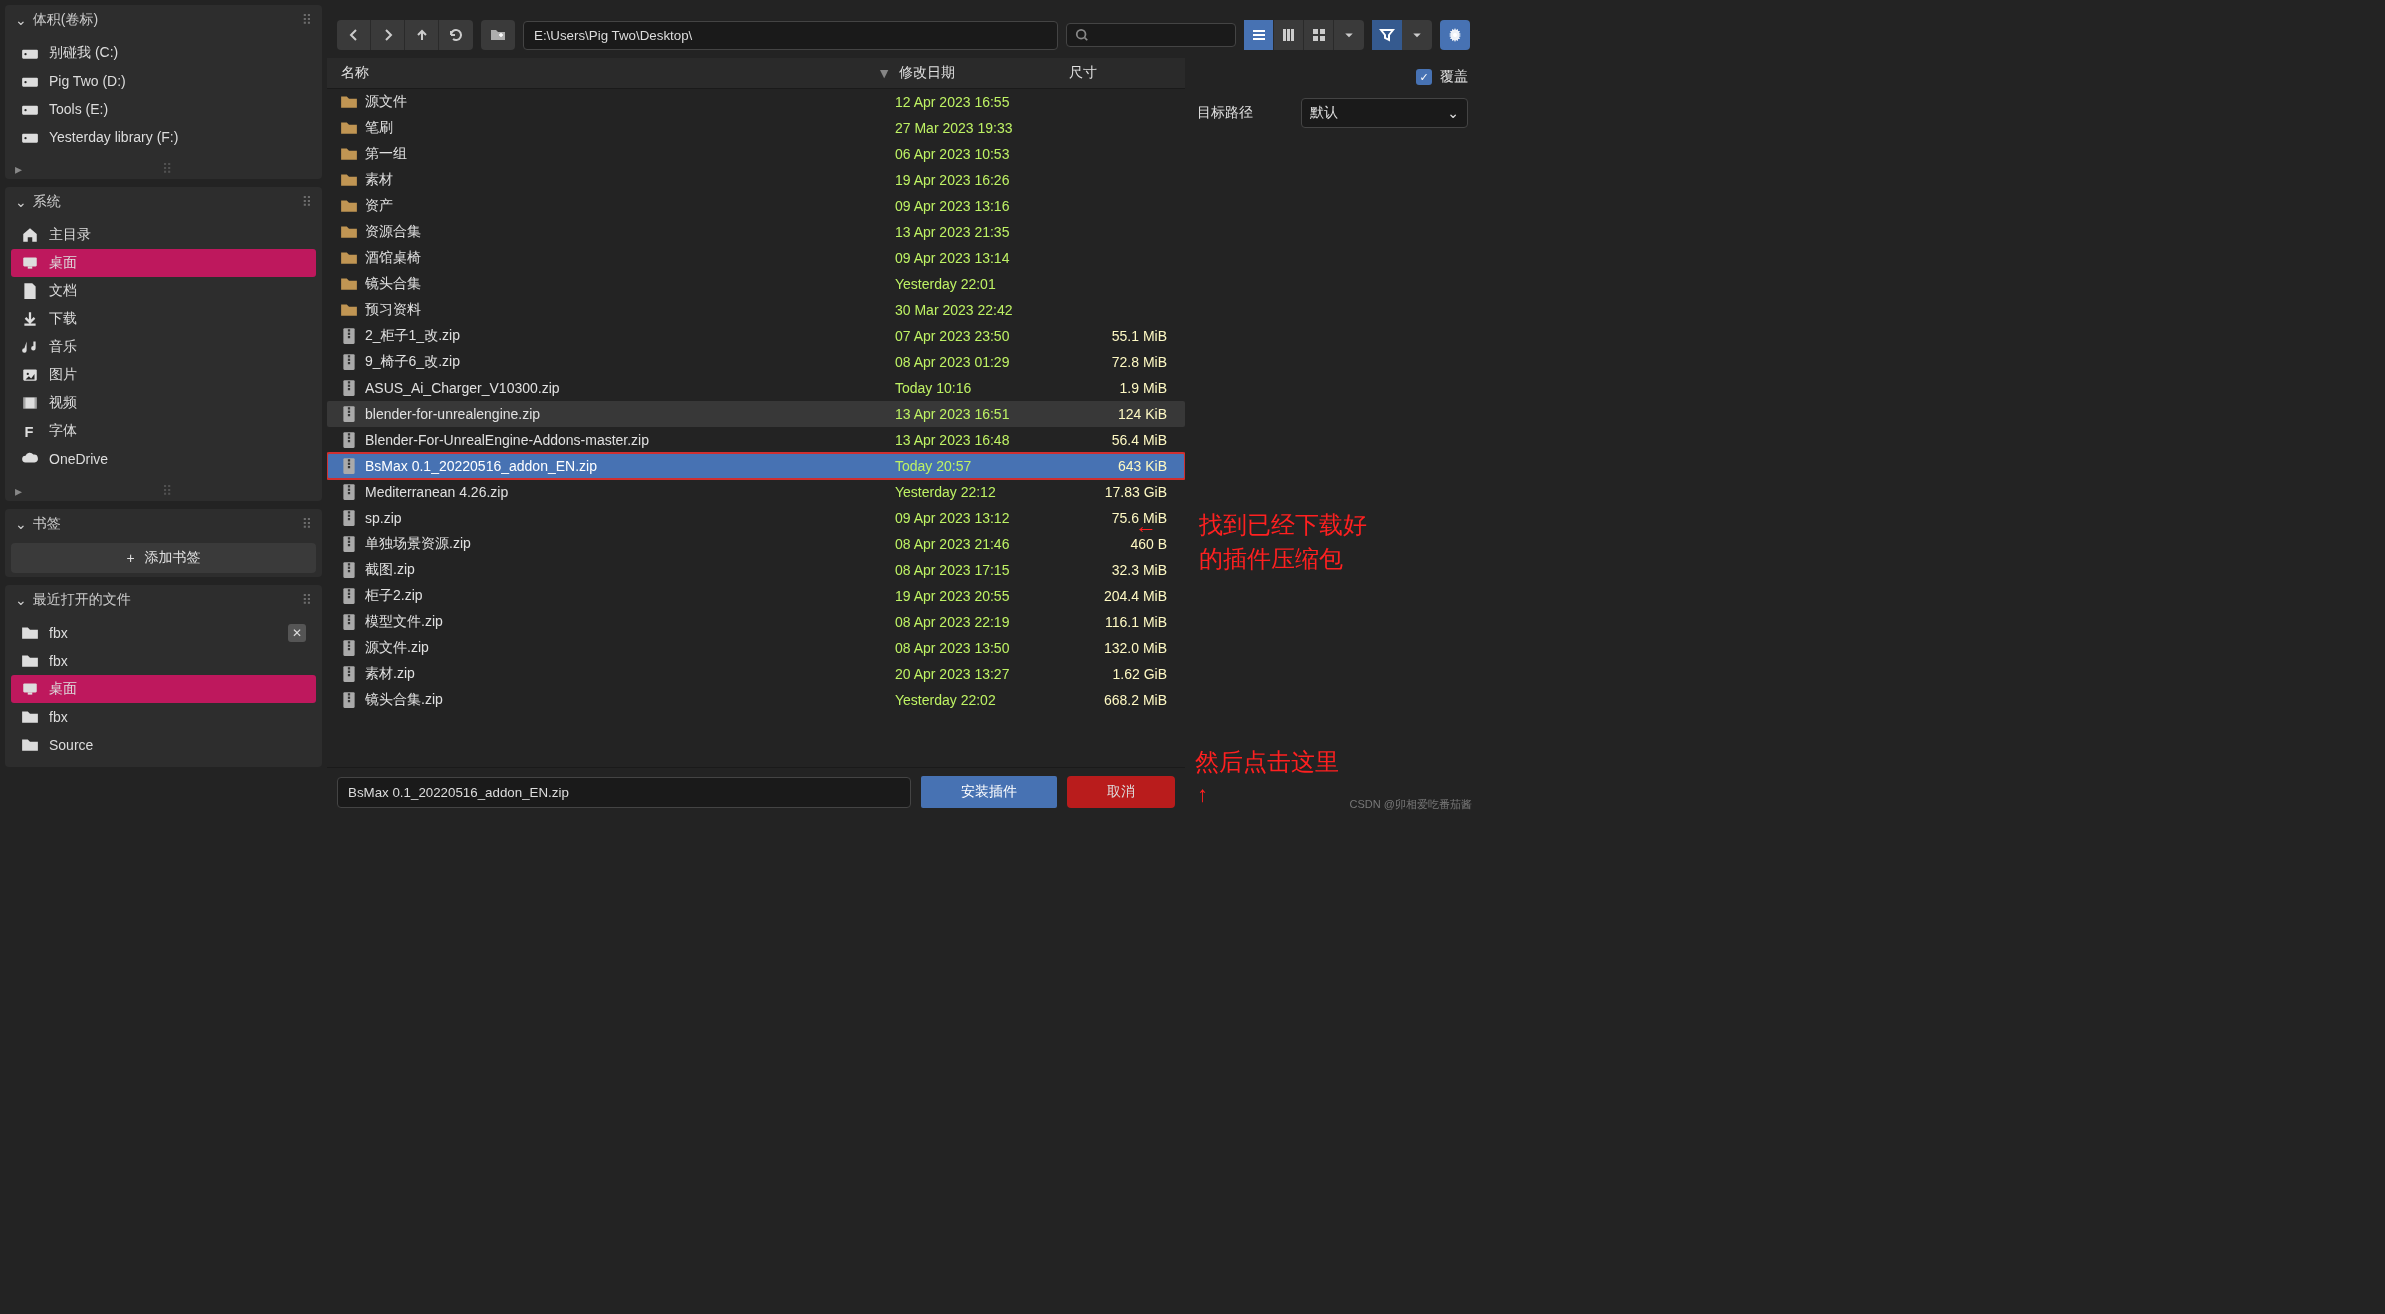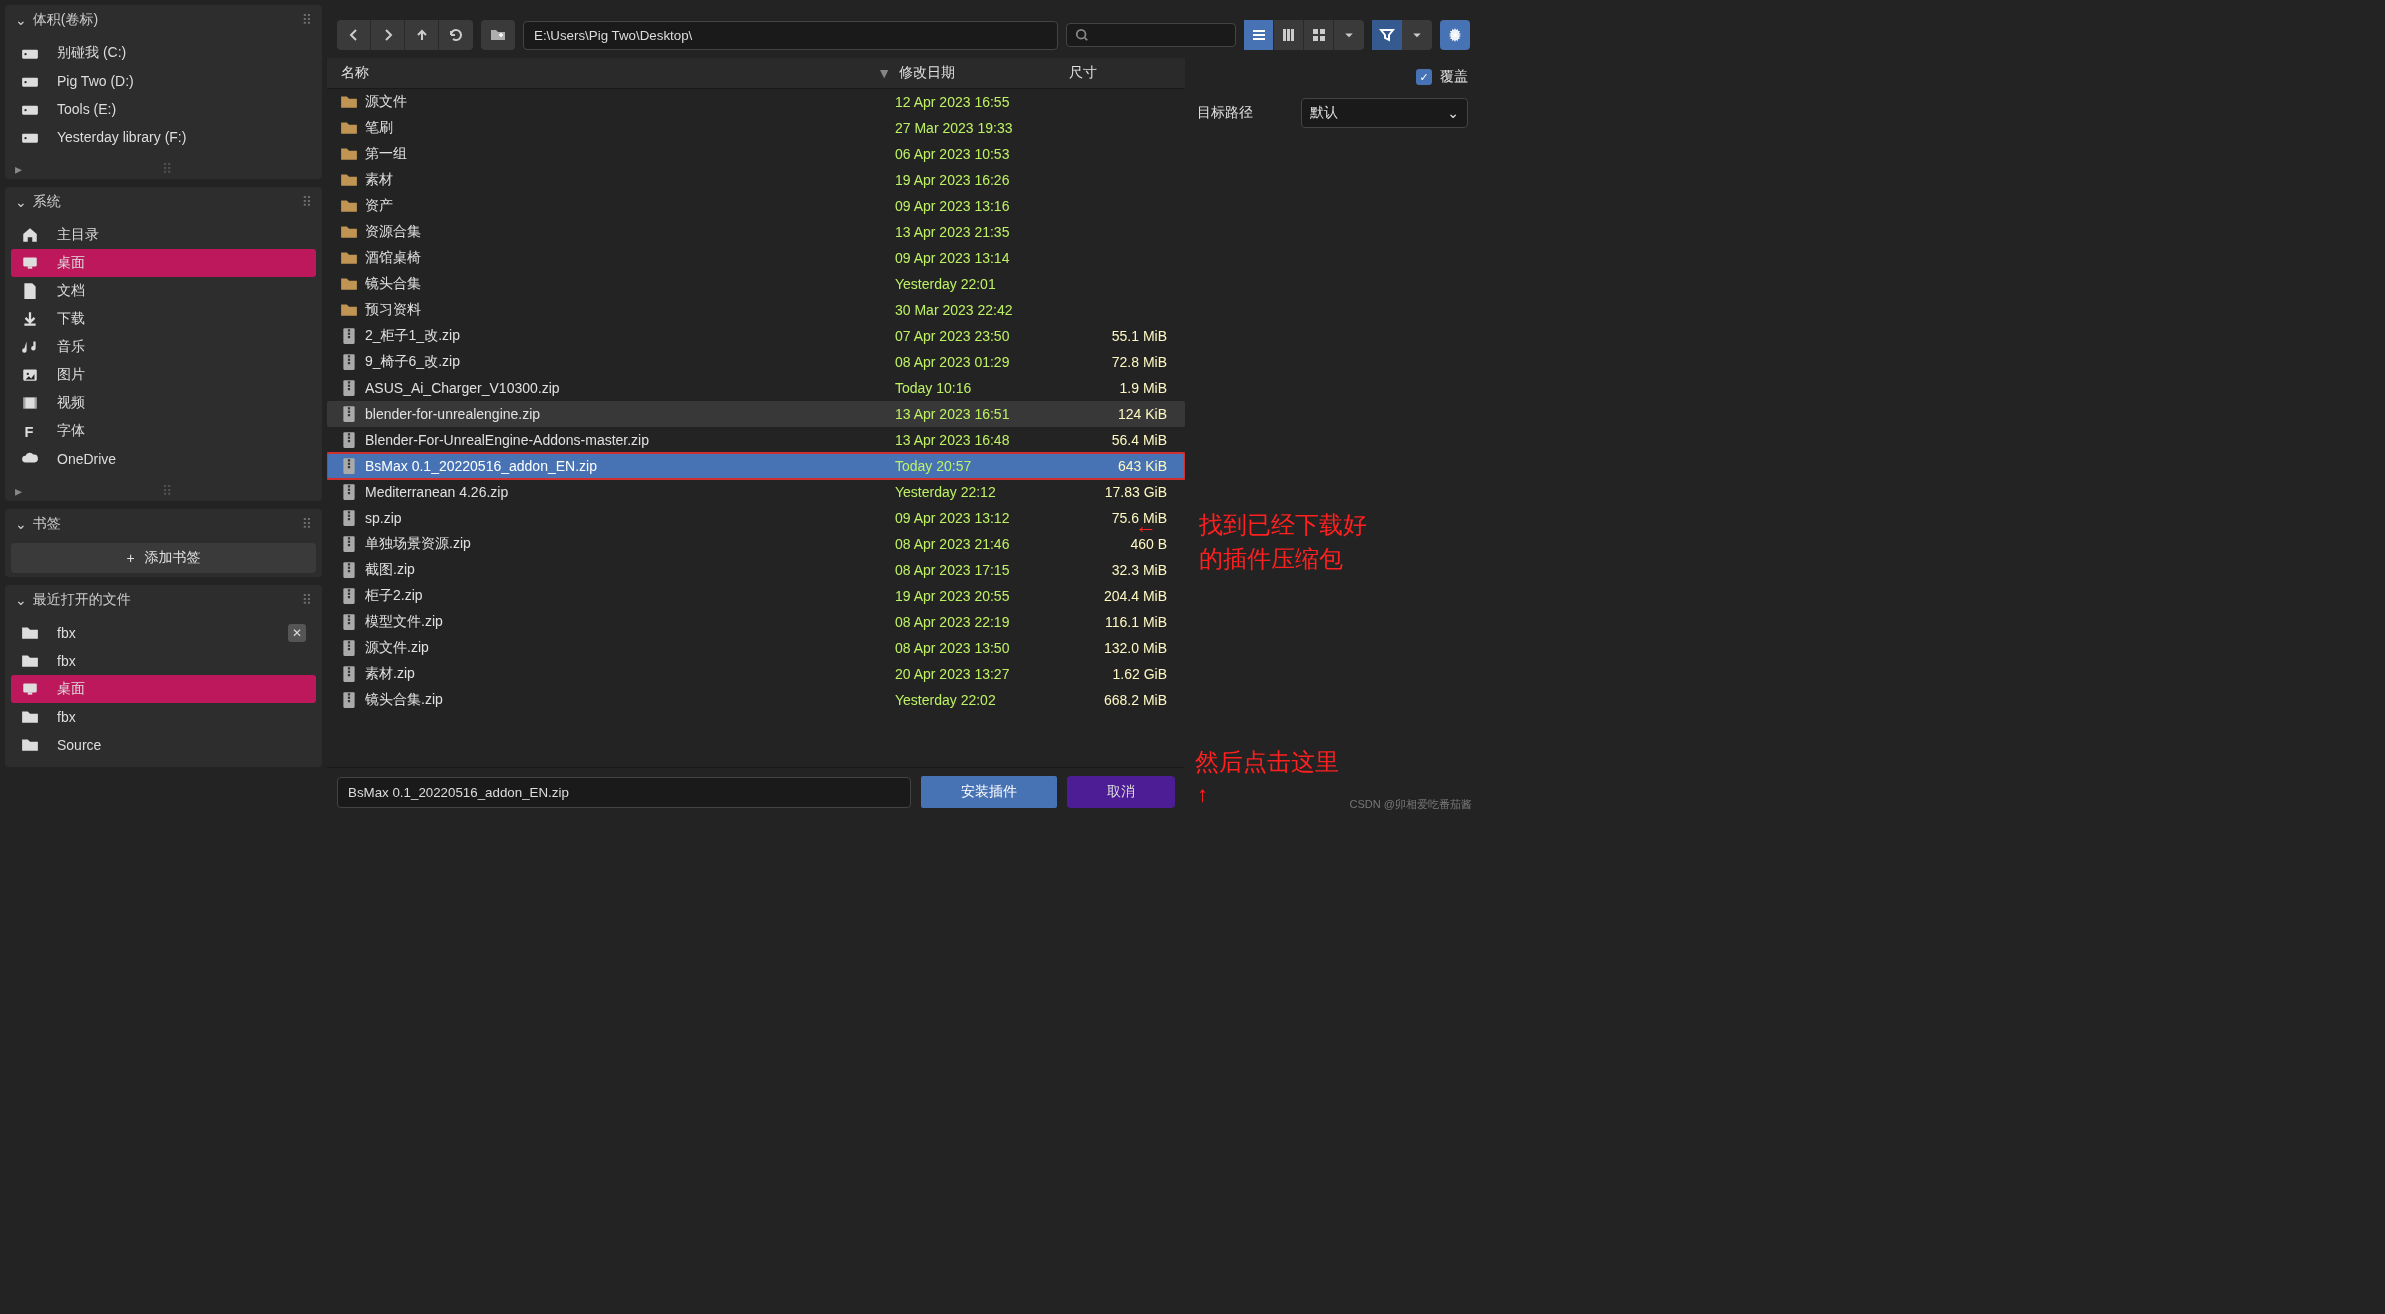--- a/index.html
+++ b/index.html
@@ -8,21 +8,21 @@
 .main-layout { display: flex; height: 100%; }
 .left-panel { width: 327px; background: #232323; display: flex; flex-direction: column; padding: 5px; gap: 5px; }
 .right-area { flex: 1; display: flex; flex-direction: column; background: #232323; }
 
 .panel-section { background: #2d2d2d; border-radius: 4px; margin-bottom: 3px; }
 .panel-header { display: flex; align-items: center; padding: 6px 10px; cursor: pointer; color: #ccc; }
 .panel-header .chev { margin-right: 6px; }
 .panel-header .dots { margin-left: auto; opacity: 0.4; }
 .panel-body { padding: 4px 6px 8px 6px; }
 
-.vol-item, .sys-item, .recent-item { display: flex; align-items: center; gap: 18px; padding: 5px 10px; border-radius: 3px; cursor: pointer; color: #ddd; }
+.vol-item, .sys-item, .recent-item { display: flex; align-items: center; gap: 10px; padding: 5px 10px; border-radius: 3px; cursor: pointer; color: #ddd; }
 .sys-item.active, .recent-item.active { background: #be185d; }
 .sys-item svg, .vol-item svg, .recent-item svg { width: 18px; height: 18px; flex-shrink: 0; }
 .expand-row { display: flex; align-items: center; padding: 2px 10px; color: #888; }
 .expand-row .dots { margin: 0 auto; opacity: 0.4; }
 
 .add-bookmark { display: flex; align-items: center; justify-content: center; gap: 10px; background: #3a3a3a; padding: 6px; border-radius: 4px; margin: 4px 6px; cursor: pointer; }
 .recent-item .close-x { margin-left: auto; background: #555; border-radius: 3px; width: 18px; height: 18px; display: flex; align-items: center; justify-content: center; font-size: 12px; }
 
 .toolbar { display: flex; align-items: center; gap: 8px; padding: 8px 10px; background: #232323; margin-top: 12px; }
 .nav-group { display: flex; background: #3a3a3a; border-radius: 4px; }
@@ -67,21 +67,21 @@
 
 .annotation { position: absolute; color: #ff2020; font-size: 24px; font-weight: 500; pointer-events: none; }
 .ann1 { top: 450px; left: 14px; line-height: 1.4; }
 .ann2 { top: 688px; left: 10px; }
 .arrow1 { position: absolute; top: 455px; left: -50px; color: #ff2020; font-size: 22px; }
 .arrow2 { position: absolute; top: 725px; left: 10px; color: #ff2020; font-size: 22px; transform: rotate(90deg); }
 
 .bottom-bar { display: flex; align-items: center; gap: 10px; padding: 8px 10px; background: #232323; border-top: 1px solid #1a1a1a; }
 .filename-input { flex: 1; background: #1a1a1a; border: 1px solid #444; border-radius: 4px; padding: 7px 10px; color: #ddd; }
 .btn-primary { background: #4772b3; color: #fff; padding: 7px 40px; border-radius: 2px; cursor: pointer; border: none; font-size: 14px; }
-.btn-secondary { background: #4c1d95; color: #ddd; padding: 7px 40px; border-radius: 4px; cursor: pointer; border: none; font-size: 14px; }
+.btn-secondary { background: #b91c1c; color: #ddd; padding: 7px 40px; border-radius: 4px; cursor: pointer; border: none; font-size: 14px; }
 
 .watermark { position: absolute; bottom: 4px; right: 8px; color: #777; font-size: 11px; }
 
 ::-webkit-scrollbar { width: 10px; }
 ::-webkit-scrollbar-track { background: #1a1a1a; }
 ::-webkit-scrollbar-thumb { background: #4a4a4a; border-radius: 5px; }
 </style>
 </head>
 <body>
 

